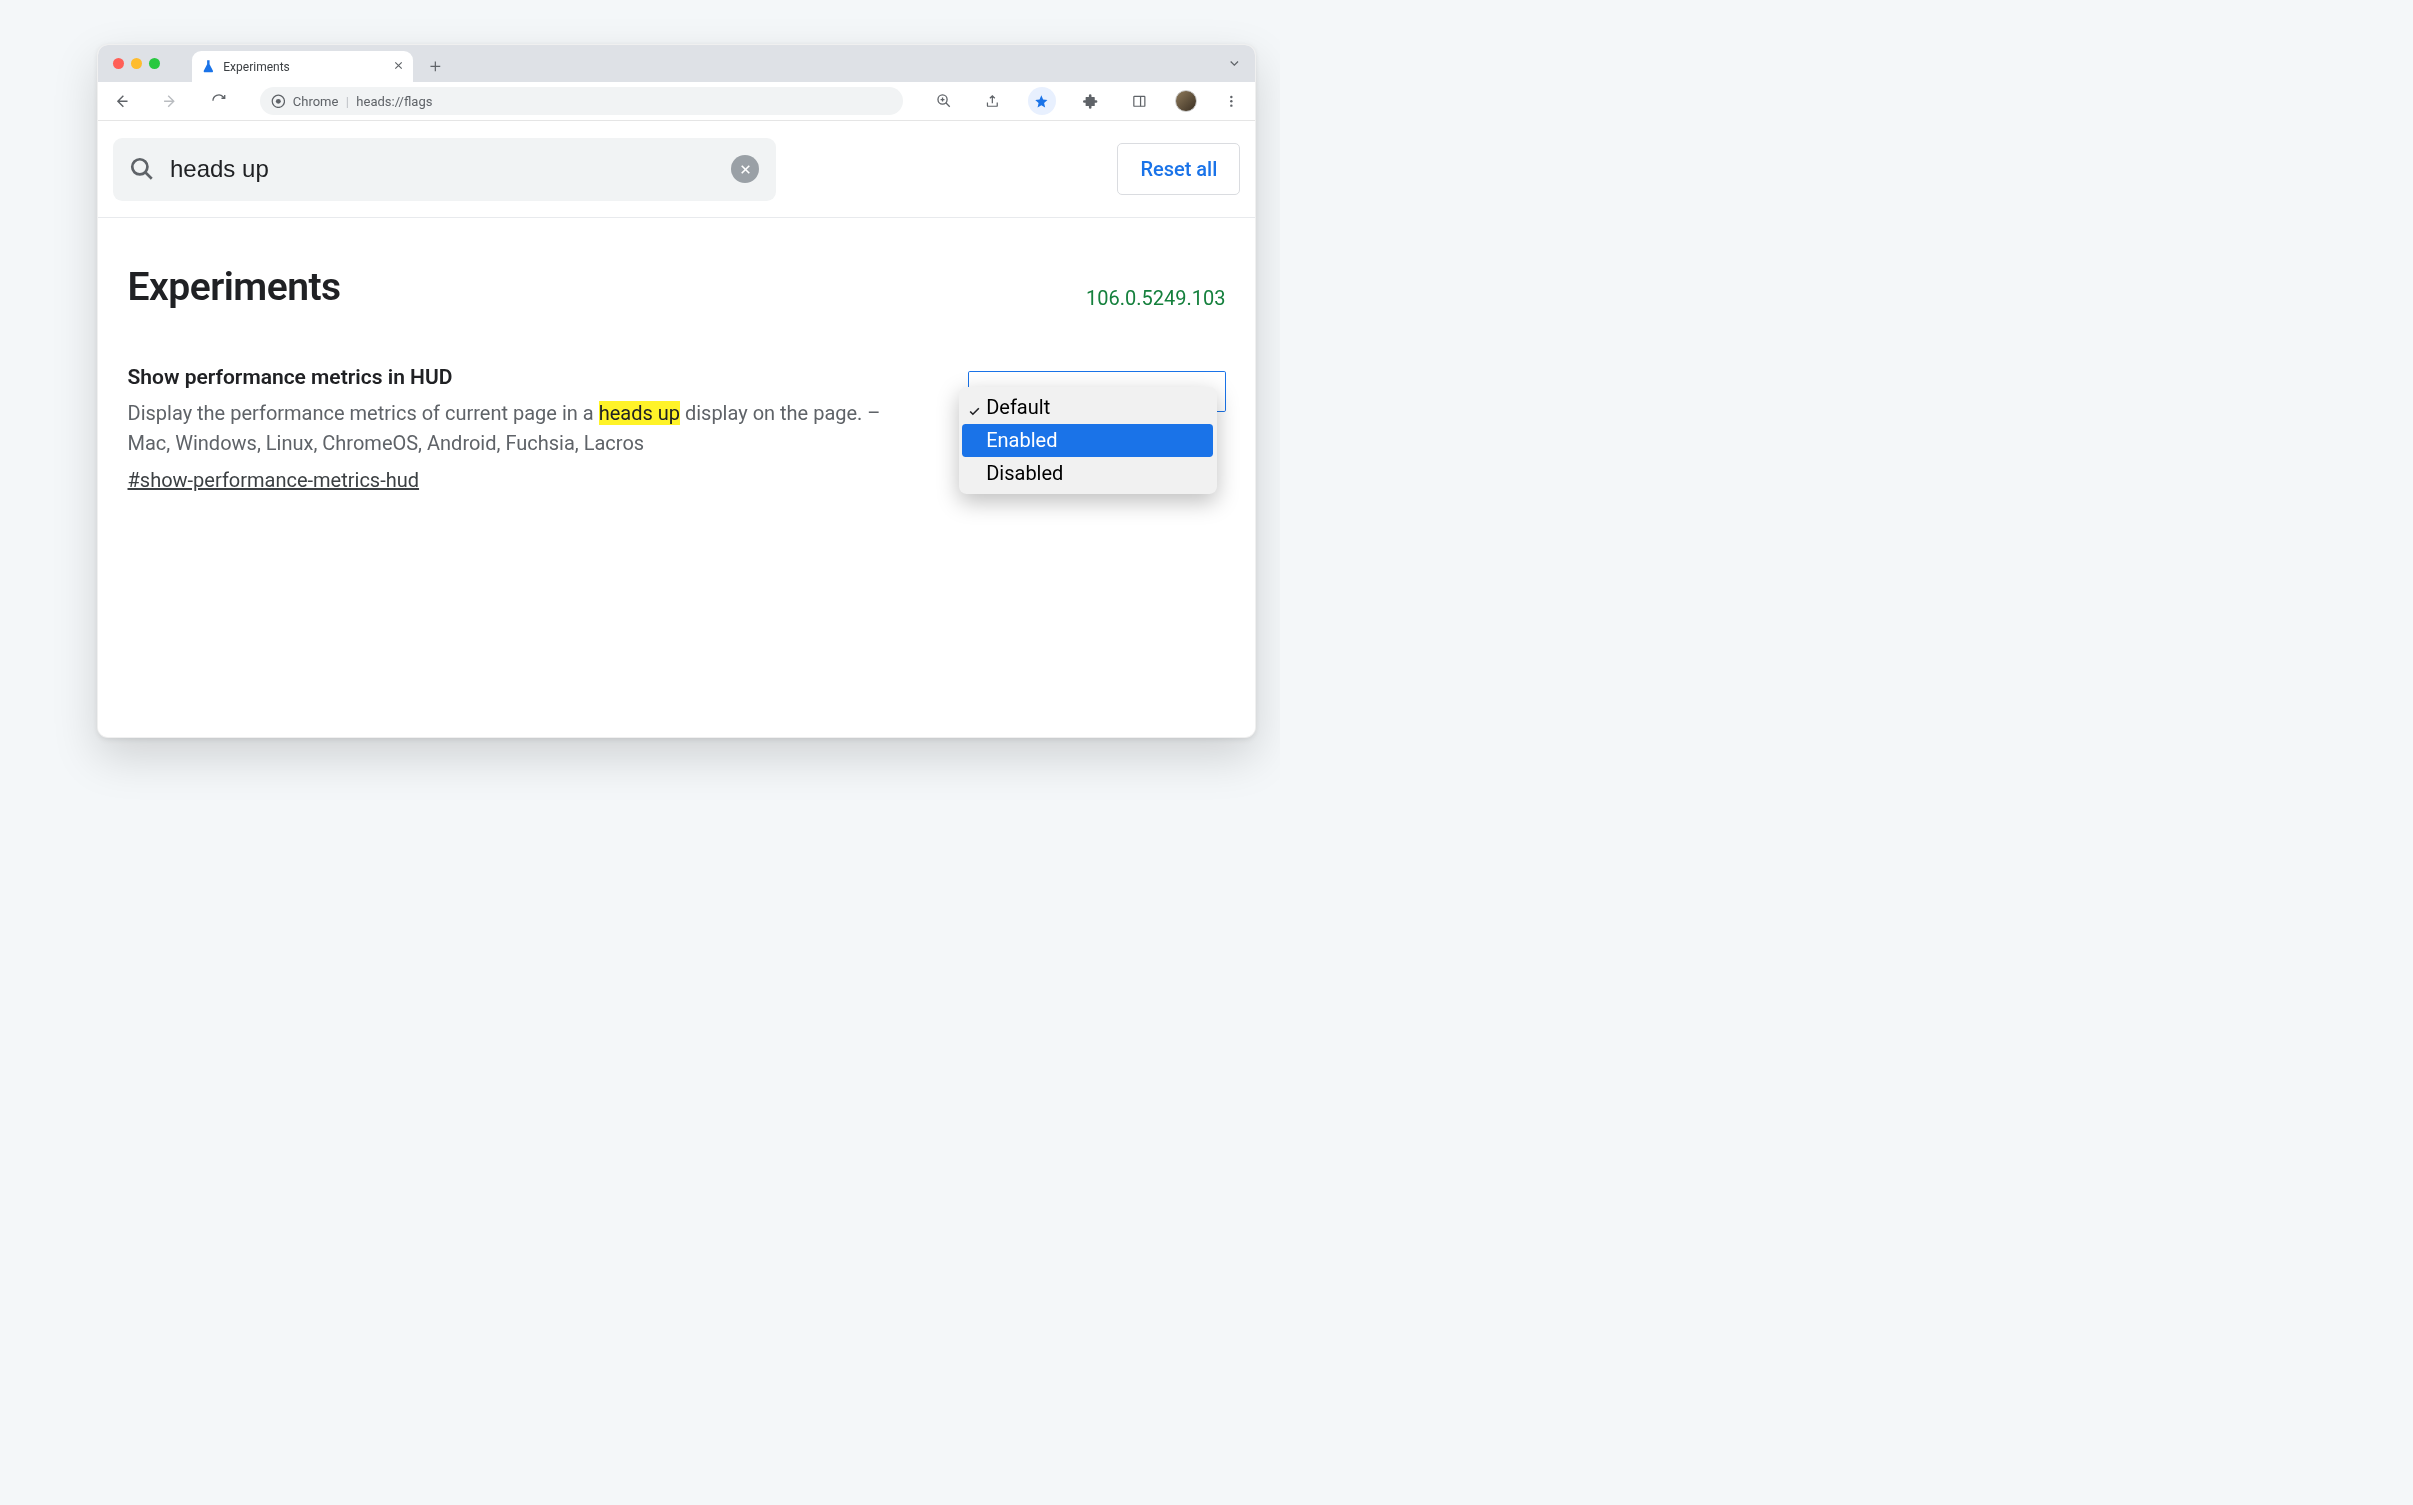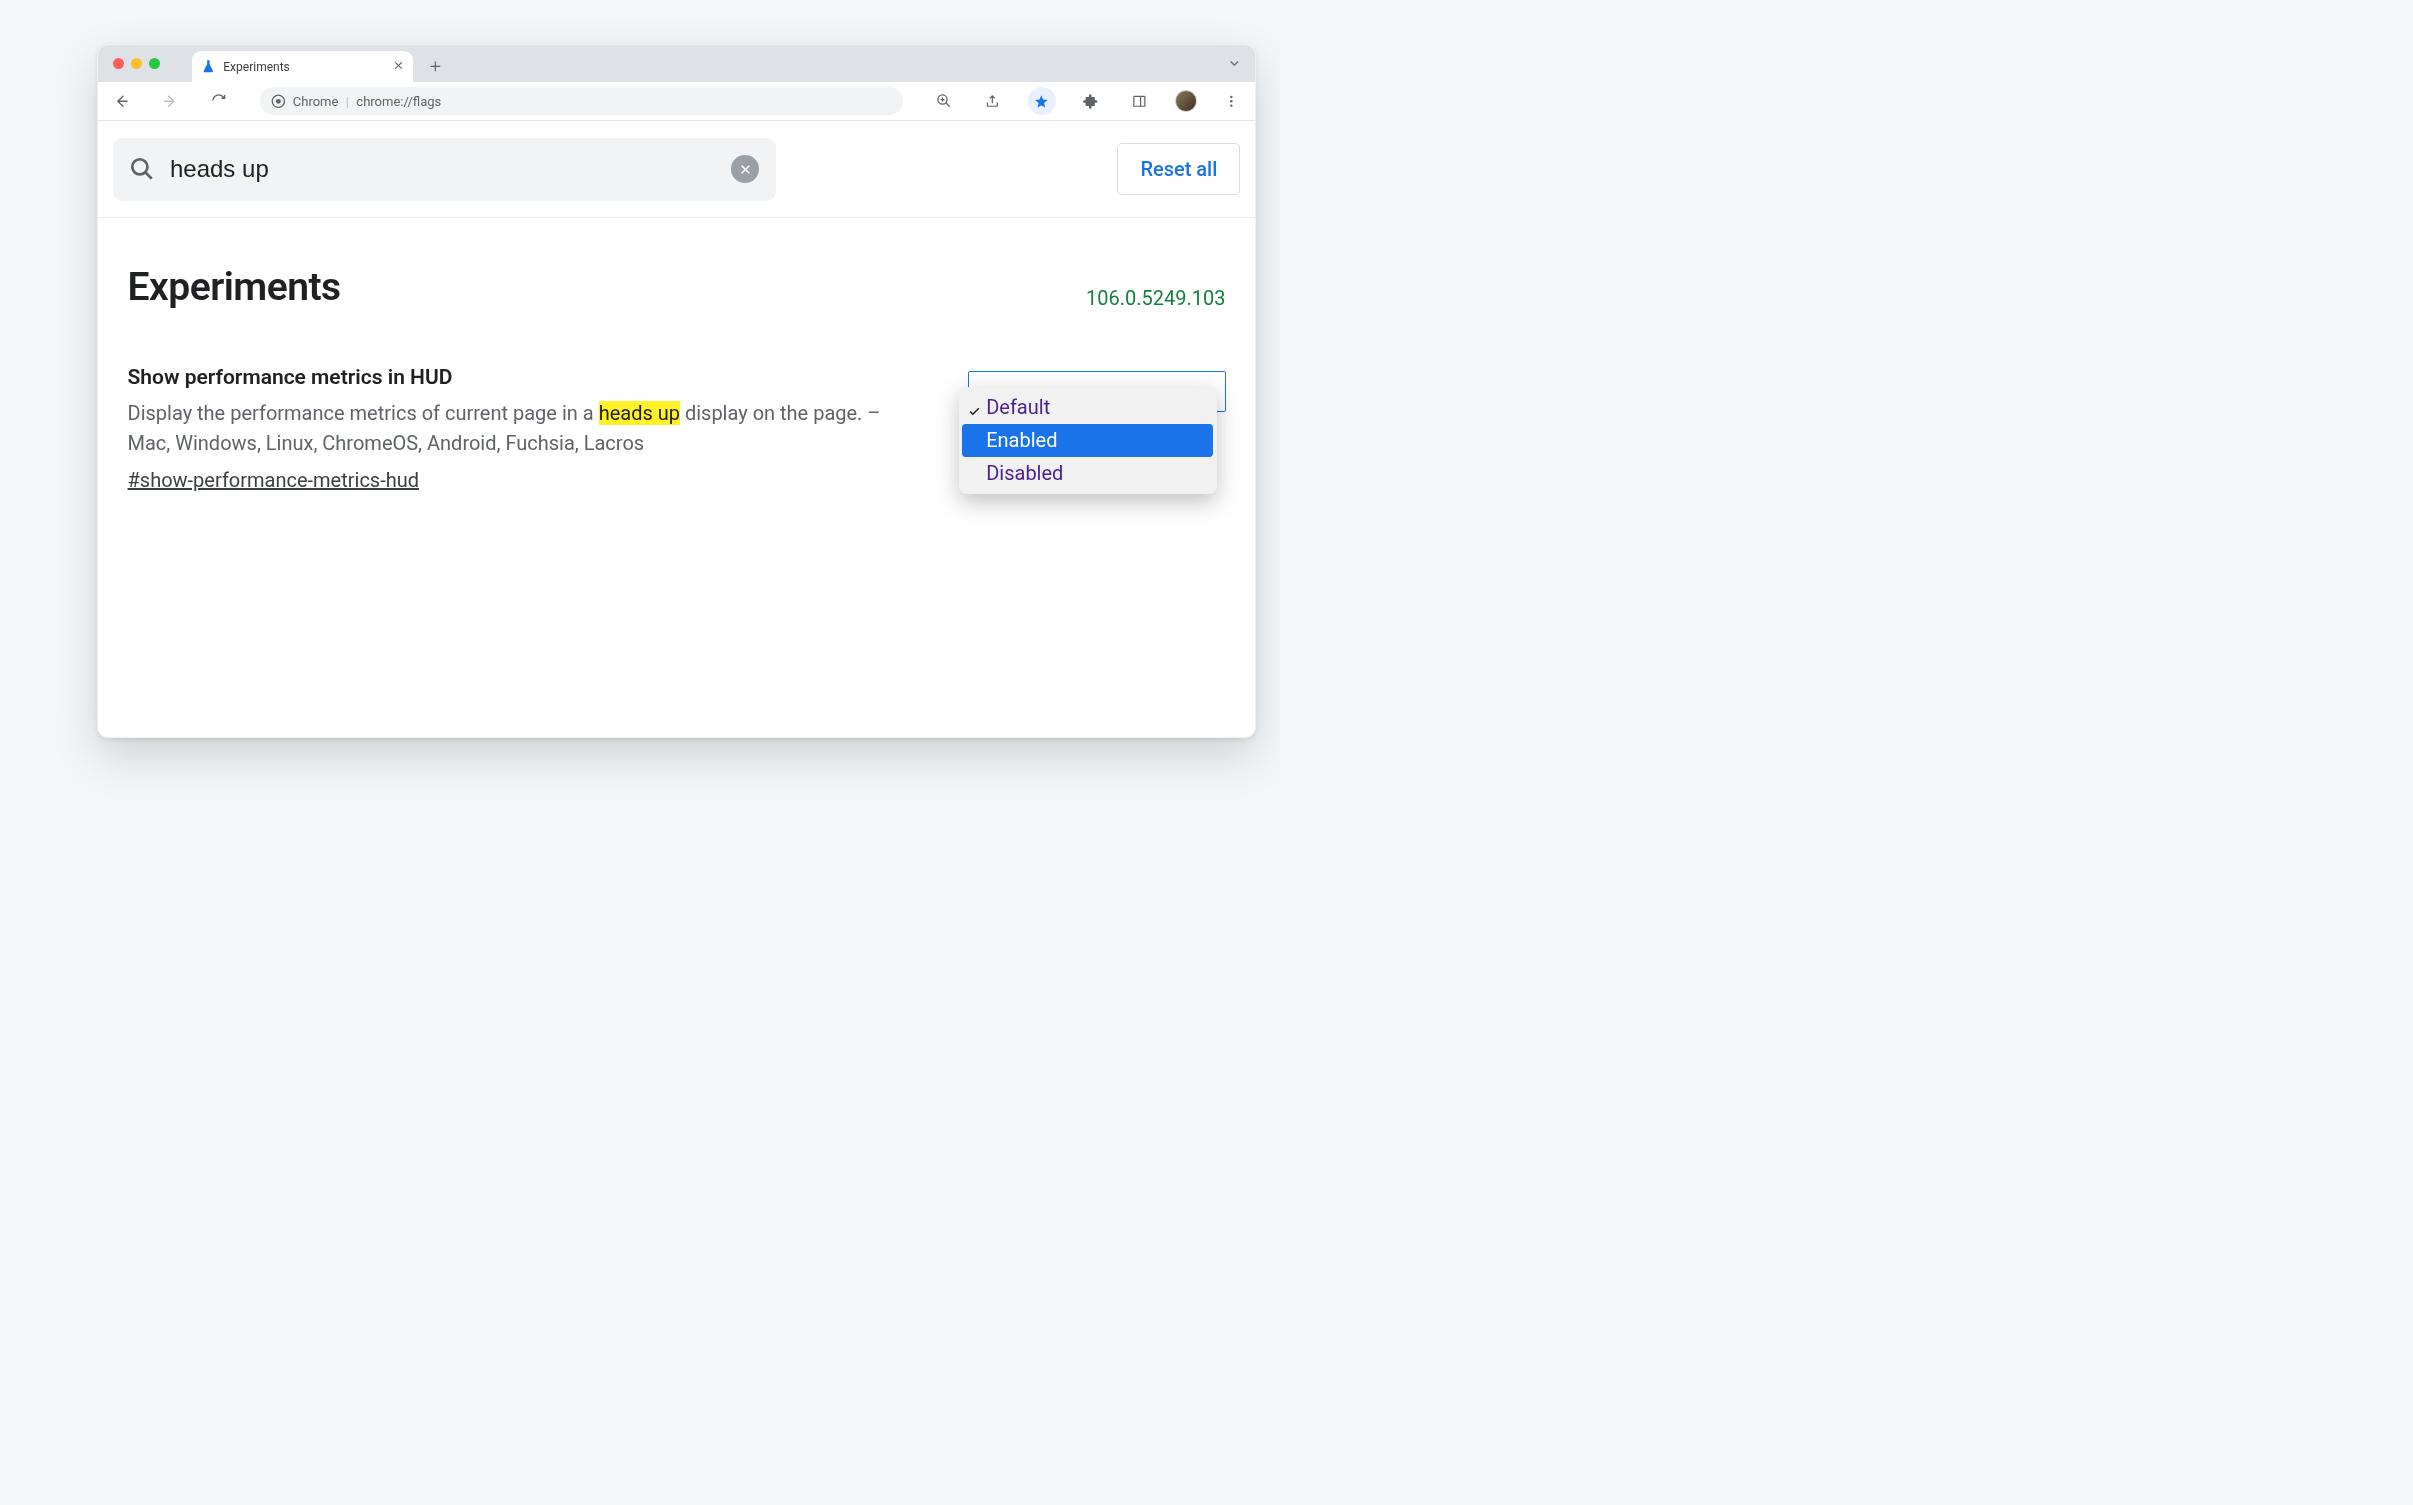--- a/index.html
+++ b/index.html
@@ -216,21 +216,21 @@
     border-radius:7.4px;
     box-shadow:0 7.4px 22px rgba(0,0,0,0.25);
     overflow:hidden;
     padding:3.7px;
   }
   .dropdown .opt {
     height:33px;
     display:flex; align-items:center;
     padding:0 9.2px 0 24px;
     font-size:20px;
-    color:#4c1d95;
+    color:#000000;
     cursor:pointer;
     border-radius:3.7px;
     position:relative;
   }
   .dropdown .opt .check {
     position:absolute; left:5.5px; top:8.3px;
     width:13px; height:13px;
   }
   .dropdown .opt.highlight {
     background:#1a73e8; color:#fff;
@@ -290,21 +290,21 @@
     </div>
     <div class="omnibox">
       <span class="chrome-glyph">
         <svg viewBox="0 0 24 24" fill="#5f6368">
             <circle cx="12" cy="12" r="10" fill="none" stroke="#5f6368" stroke-width="2"></circle>
             <circle cx="12" cy="12" r="4"></circle>
           </svg>
       </span>
       <span>Chrome</span>
       <span class="divider">|</span>
-      <span class="url">chrome://flags</span>
+      <span class="url">heads://flags</span>
     </div>
     <div class="toolbtn">
       <svg width="15.7" height="15.7" viewBox="0 0 24 24" stroke="currentColor" stroke-width="2" fill="none">
           <circle cx="10" cy="10" r="7"></circle>
           <path d="M21 21l-6-6M10 7v6M7 10h6"></path>
         </svg>
     </div>
     <div class="toolbtn">
       <svg width="14.7" height="14.7" viewBox="0 0 24 24" stroke="currentColor" stroke-width="2" fill="none">
           <path d="M12 3v12M8 7l4-4 4 4M4 14v5a1 1 0 001 1h14a1 1 0 001-1v-5"></path>

